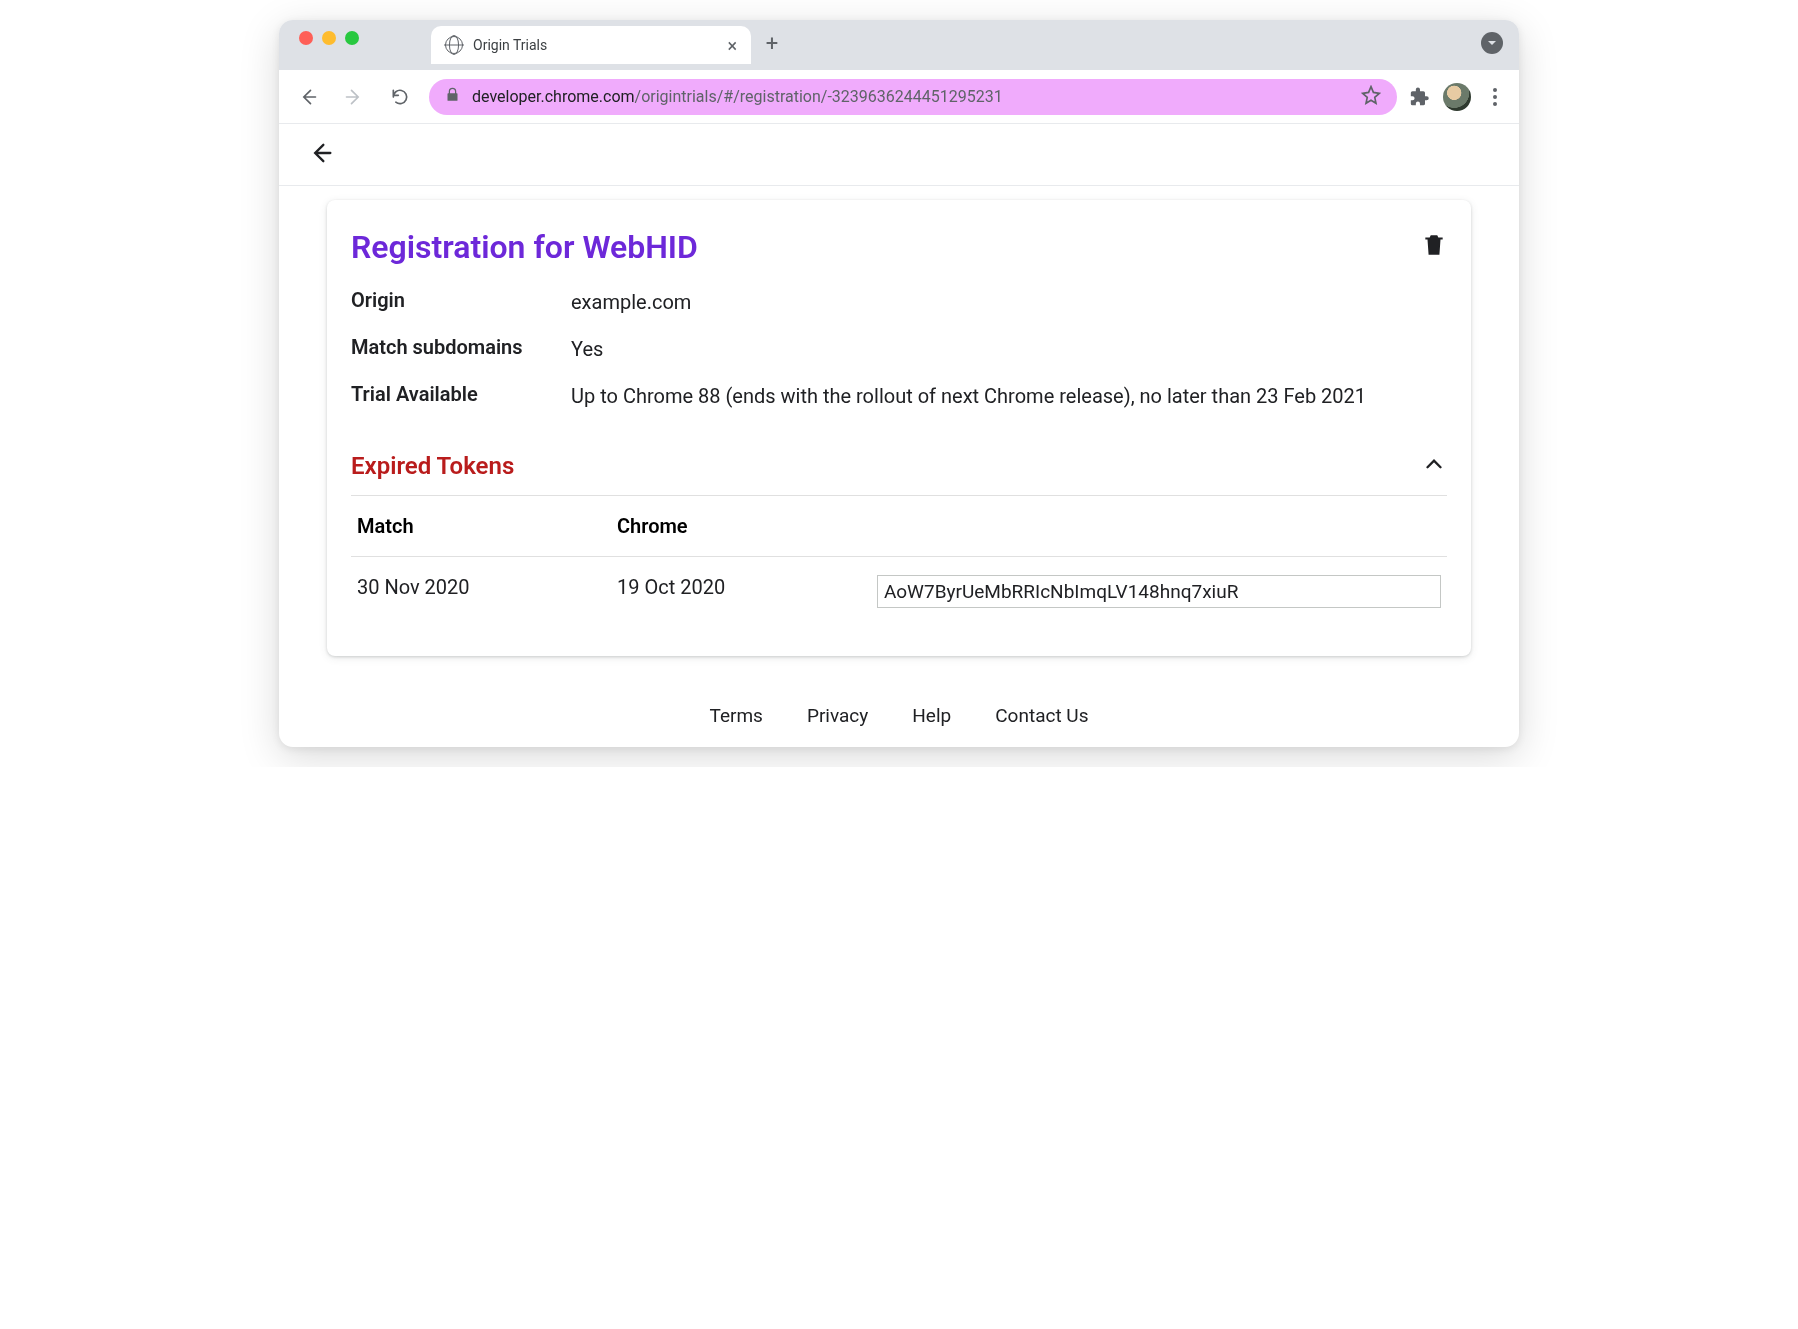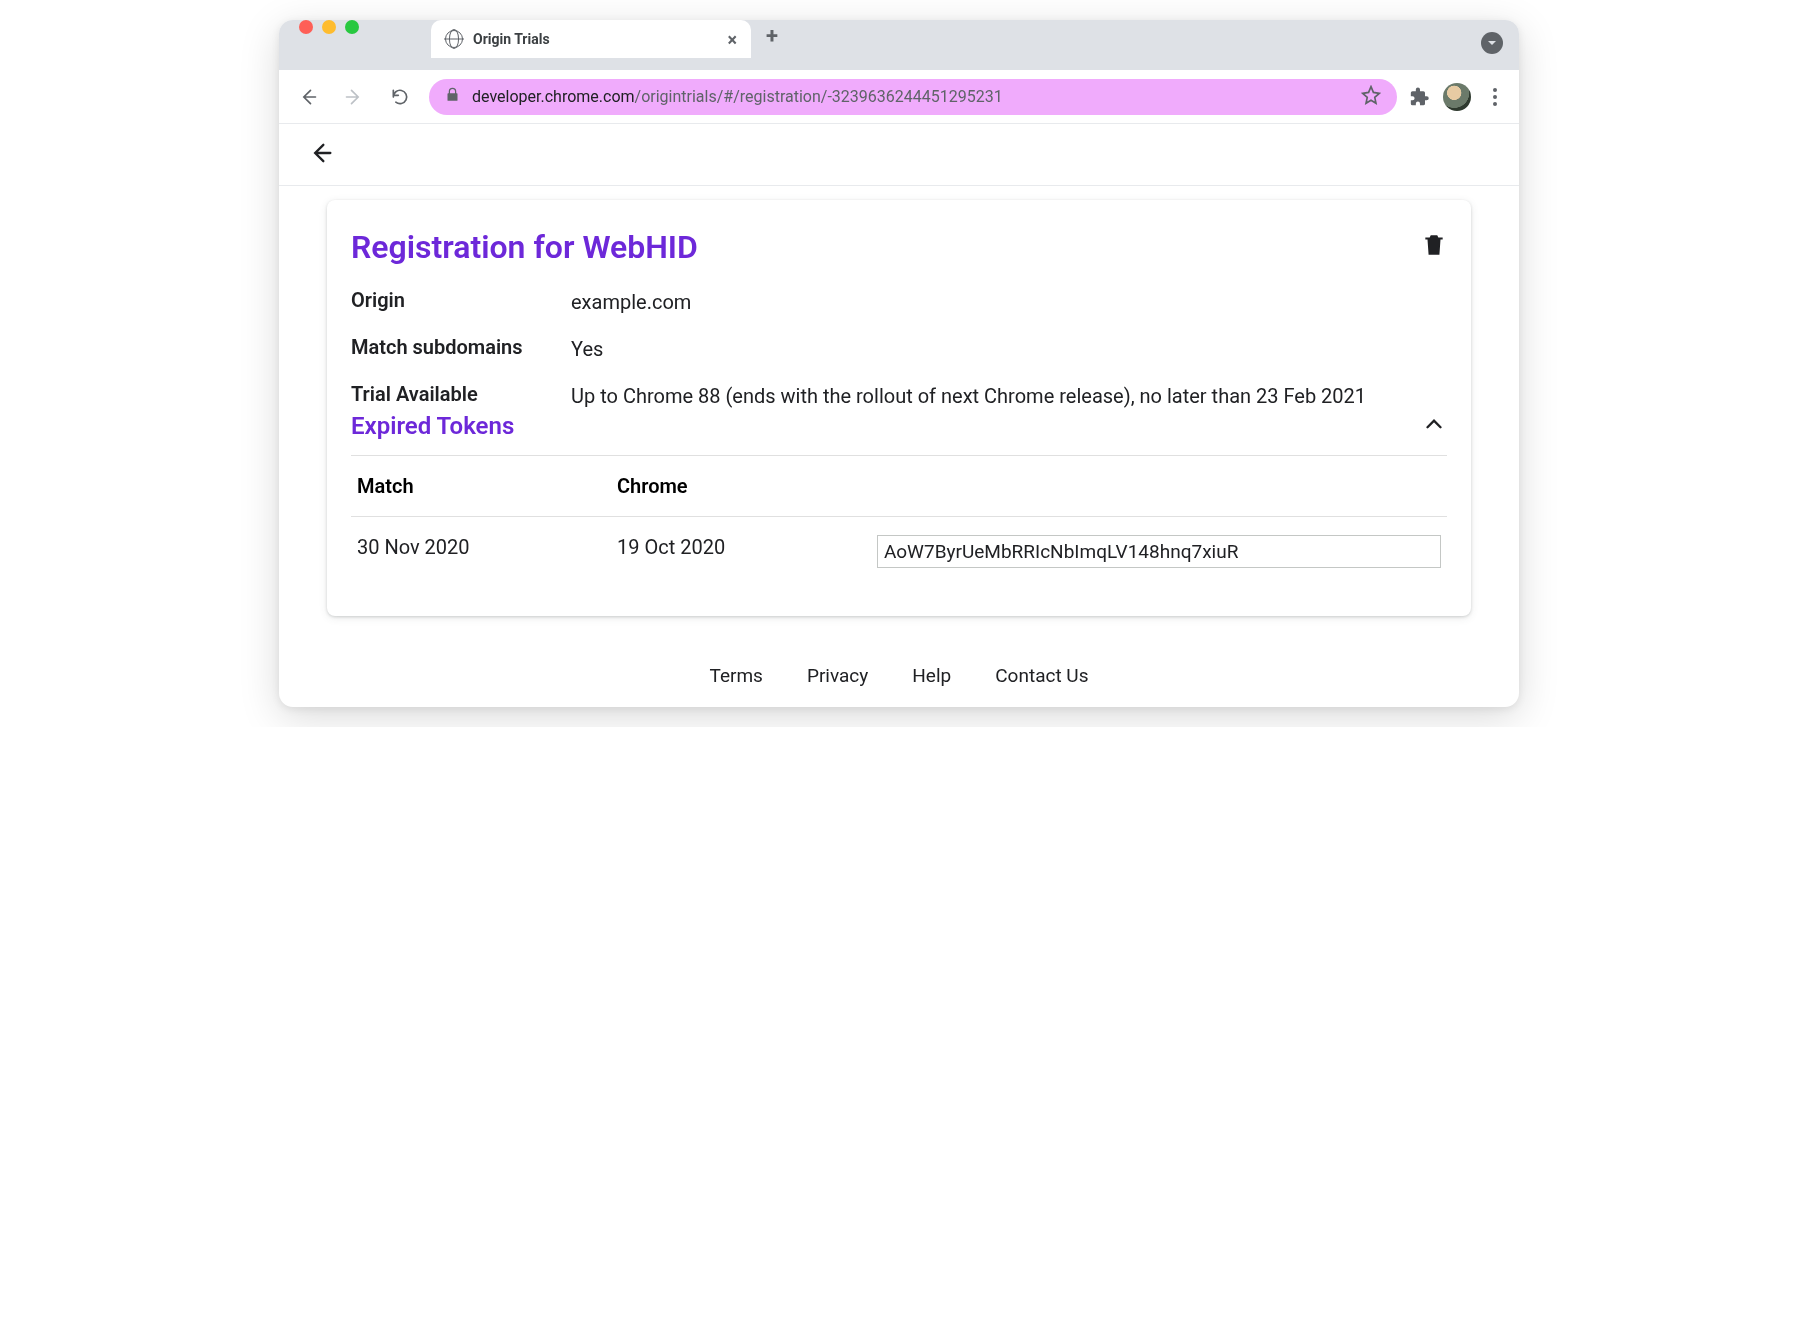--- a/index.html
+++ b/index.html
@@ -15,24 +15,23 @@
   border-radius: 14px;
   overflow: hidden;
   box-shadow: 0 10px 40px rgba(0,0,0,0.15), 0 2px 8px rgba(0,0,0,0.08);
   background: #fff;
 }
 
 .tabstrip {
   background: #dee1e6;
   height: 50px;
   display: flex;
-  align-items: flex-start;
+  align-items: center;
   padding: 0 12px;
   position: relative;
-  font-weight: bold;
 }
 .traffic-lights {
   display: flex;
   gap: 9px;
   align-items: center;
   padding: 0 12px 14px 8px;
 }
 .light { width: 14px; height: 14px; border-radius: 50%; }
 .light.red { background: #fe5f57; }
 .light.yellow { background: #febc2e; }
@@ -145,28 +144,28 @@
 .card-wrap { padding: 14px 48px 20px; }
 .card {
   background: #fff; border-radius: 8px;
   box-shadow: 0 1px 3px rgba(60,64,67,0.2), 0 2px 8px rgba(60,64,67,0.1);
   padding: 28px 24px 30px;
 }
 .card-header { display: flex; align-items: center; margin-bottom: 22px; }
 .card-header h1 { font-size: 32px; font-weight: 600; color: #6d28d9; }
 .trash-btn { margin-left: auto; cursor: pointer; }
 .trash-btn svg { width: 26px; height: 26px; fill: #202124; }
-.info-grid { display: grid; grid-template-columns: 220px 1fr; row-gap: 18px; }
+.info-grid { display: grid; grid-template-columns: 220px 1fr; row-gap: 18px; margin-bottom: 40px; }
 .info-grid .label { font-weight: 600; font-size: 20px; color: #202124; }
 .info-grid .value { font-size: 20px; color: #202124; line-height: 1.45; }
 .section-header {
   display: flex; align-items: center; border-bottom: 1px solid #e0e0e0;
   padding-bottom: 14px; margin-bottom: 0;
 }
-.section-header h2 { font-size: 24px; font-weight: 600; color: #6d28d9; }
+.section-header h2 { font-size: 24px; font-weight: 600; color: #b91c1c; }
 .section-header .chev { margin-left: auto; cursor: pointer; }
 .section-header .chev svg { width: 26px; height: 26px; stroke: #202124; stroke-width: 2.2; fill: none; }
 .token-table { width: 100%; }
 .token-table .thead, .token-table .trow {
   display: grid; grid-template-columns: 260px 260px 1fr;
   padding: 18px 6px;
 }
 .token-table .thead { font-weight: 600; font-size: 20px; border-bottom: 1px solid #e0e0e0; }
 .token-table .trow { font-size: 20px; color: #202124; }
 .token-cell input {

